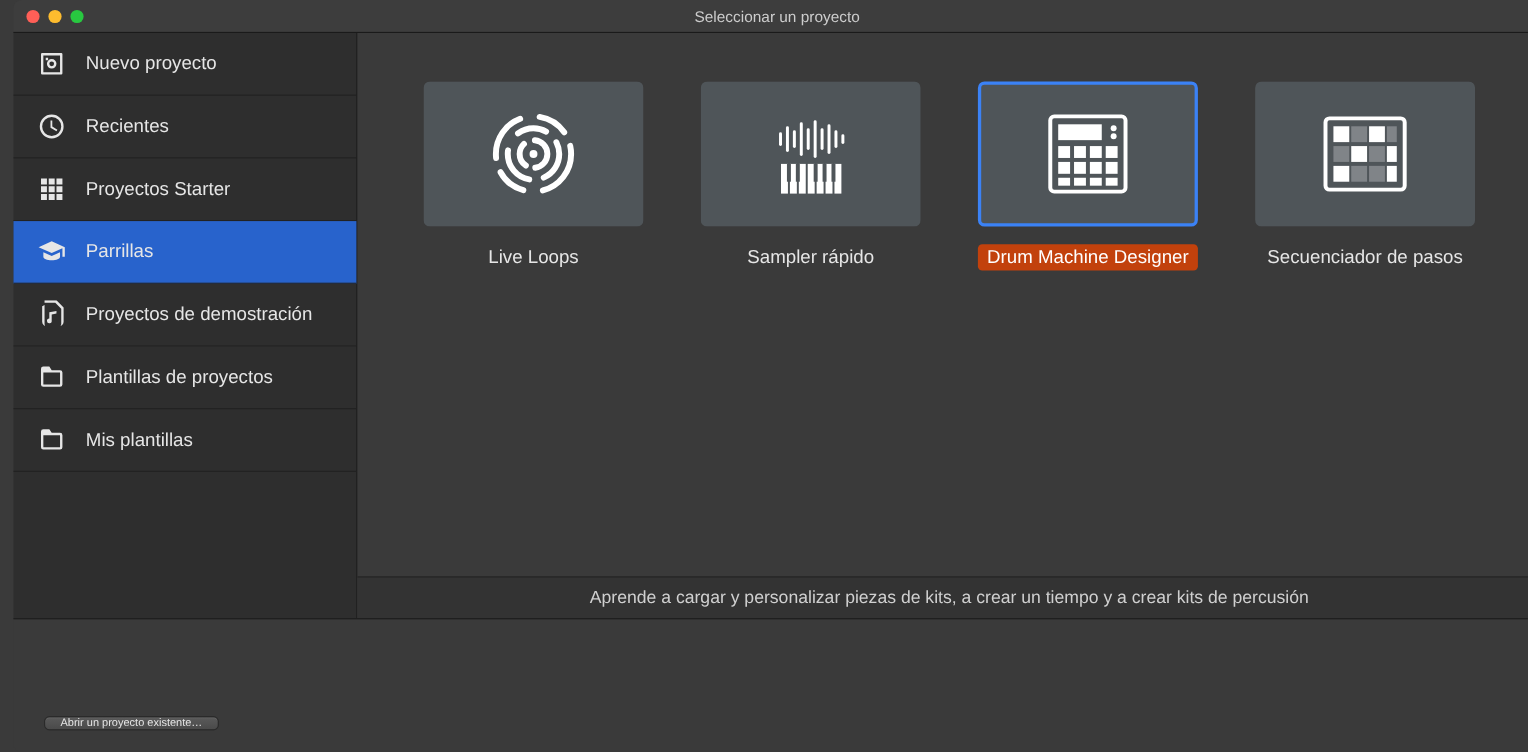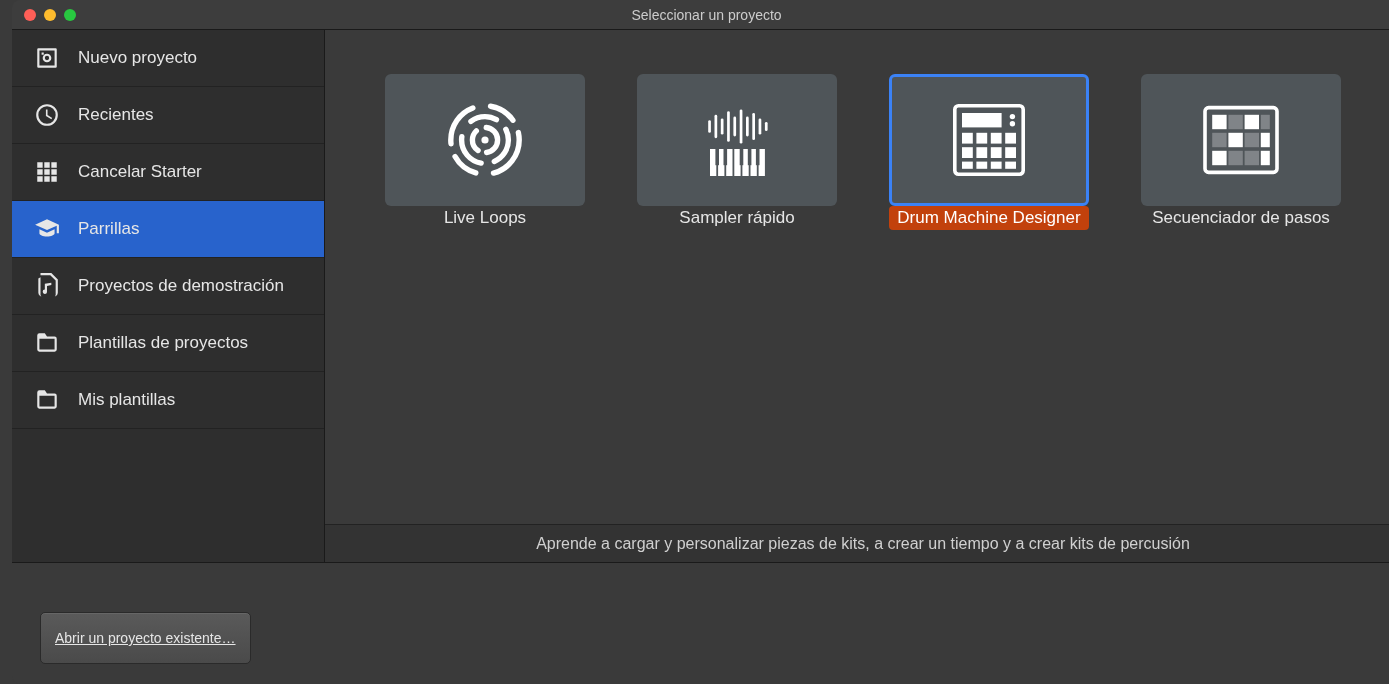--- a/index.html
+++ b/index.html
@@ -98,21 +98,21 @@
       padding: 44px 60px 10px 60px;
       display: flex;
       gap: 52px;
       align-items: flex-start;
     }
     .template-card {
       width: 200px;
       display: flex;
       flex-direction: column;
       align-items: center;
-      gap: 0;
+      gap: 16px;
       cursor: pointer;
     }
     .thumb {
       width: 200px;
       height: 132px;
       background: #4f5559;
       border-radius: 6px;
       display: flex;
       align-items: center;
       justify-content: center;
@@ -150,26 +150,25 @@
       border-top: 1px solid #1a1a1a;
       display: flex;
       align-items: flex-end;
       padding: 0 28px 20px 28px;
       justify-content: space-between;
     }
     .btn {
       background: linear-gradient(#5a5a5a, #4a4a4a);
       border: 1px solid #2a2a2a;
       color: #e6e6e6;
-      font-size: 14px;
-      padding: 17px 14px;
+      font-size: 10px;
+      padding: 0 14px;
       border-radius: 5px;
       cursor: pointer;
       box-shadow: 0 1px 0 rgba(255,255,255,0.08) inset;
-      text-decoration: underline;
     }
     .btn.disabled {
       color: #888;
       cursor: default;
     }
     .footer-right {
       display: flex;
       gap: 14px;
     }
   </style>
@@ -208,21 +207,21 @@
         </span>
         <span>Recientes</span>
       </div>
 
       <div class="sidebar-item">
         <span class="icn">
           <svg viewBox="0 0 24 24" width="26" height="26">
               <path d="M3 3h5v5H3V3zm6.5 0h5v5h-5V3zM16 3h5v5h-5V3zM3 9.5h5v5H3v-5zm6.5 0h5v5h-5v-5zm6.5 0h5v5h-5v-5zM3 16h5v5H3v-5zm6.5 0h5v5h-5v-5zm6.5 0h5v5h-5v-5z"></path>
             </svg>
         </span>
-        <span>Cancelar Starter</span>
+        <span>Proyectos Starter</span>
       </div>
 
       <div class="sidebar-item selected">
         <span class="icn">
           <svg viewBox="0 0 24 24" width="26" height="26">
               <path d="M12 3 1 8l11 5 9-4.1V16h2V8L12 3zM5 12.2V16c0 1.7 3.1 3 7 3s7-1.3 7-3v-3.8l-7 3.2-7-3.2z"></path>
             </svg>
         </span>
         <span>Parrillas</span>
       </div>

